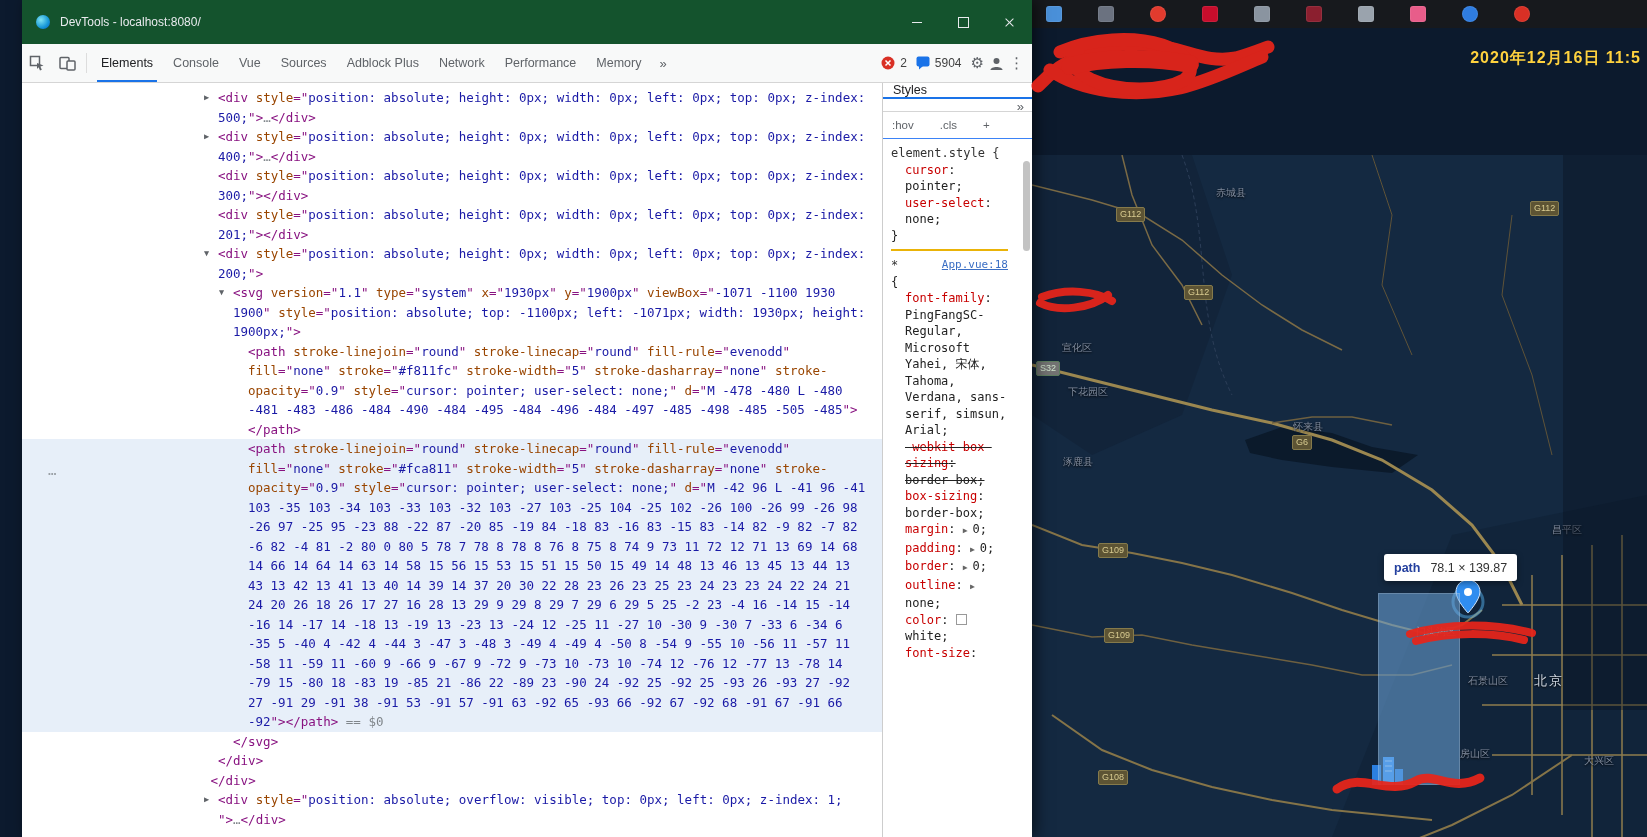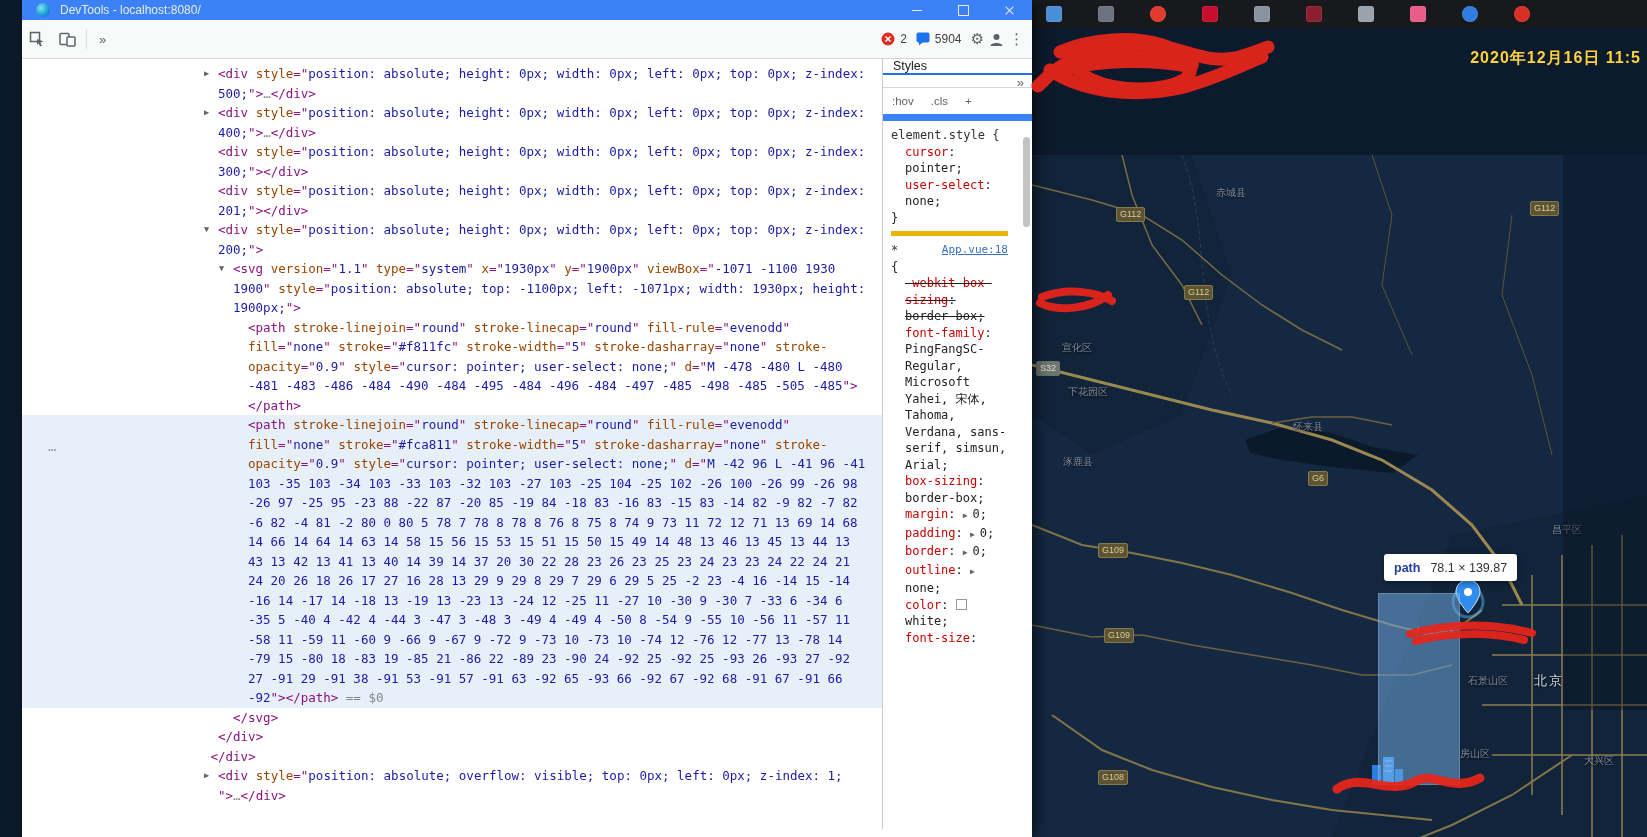--- a/index.html
+++ b/index.html
@@ -19,21 +19,21 @@
   .place{position:absolute;font-size:10px;color:#818c9e;text-shadow:0 1px 2px #000;white-space:nowrap;}
   .place-big{font-size:13px;color:#cdd5df;letter-spacing:2px;}
   .place-light{color:#c2cbd8;}
   .right-shade{position:absolute;right:0;top:127px;width:84px;height:555px;background:rgba(9,17,30,.38);}
   .inspect-highlight{position:absolute;left:346px;top:438px;width:80px;height:190px;background:rgba(111,168,220,.55);border:1px solid rgba(255,255,255,.18);}
   .dim-tooltip{position:absolute;left:352px;top:399px;height:27px;background:#fff;border-radius:3px;box-shadow:0 2px 6px rgba(0,0,0,.4);display:flex;align-items:center;padding:0 10px;font-size:12.5px;white-space:nowrap;}
   .dim-tooltip .tag{color:#24409f;font-weight:bold;margin-right:10px;}
   .dim-tooltip .dims{color:#333;}
   
   .devtools{position:absolute;left:22px;top:0;width:1010px;height:837px;background:#fff;box-shadow:4px 0 14px rgba(0,0,0,.55);}
-  .titlebar{height:20px;background:#3b82f6;color:#e8eaed;display:flex;align-items:center;font-size:12px;}
+  .titlebar{height:44px;background:#14532d;color:#e8eaed;display:flex;align-items:center;font-size:12px;}
   .dt-icon{width:14px;height:14px;border-radius:50%;margin:0 10px 0 14px;background:radial-gradient(circle at 35% 35%,#7ee3f2,#1596d6 60%,#0b57c9);}
   .win-controls{margin-left:auto;display:flex;height:100%;}
   .win-btn{width:46px;height:100%;display:flex;align-items:center;justify-content:center;position:relative;}
   .min-glyph{width:10px;border-top:1px solid #e8eaed;display:inline-block;}
   .max-glyph{width:9px;height:9px;border:1px solid #e8eaed;display:inline-block;}
   .close-glyph{width:11px;height:11px;position:relative;display:inline-block;}
   .close-glyph::before,.close-glyph::after{content:"";position:absolute;left:5px;top:0;width:1px;height:11px;background:#e8eaed;}
   .close-glyph::before{transform:rotate(45deg);}
   .close-glyph::after{transform:rotate(-45deg);}
   .toolbar{height:38px;background:#f8f9f9;border-bottom:1px solid #d5d5d5;display:flex;align-items:center;}
@@ -55,23 +55,23 @@
   .tok-t{color:#881280;}
   .tok-a{color:#994500;}
   .tok-v{color:#1a1aa6;}
   .tok-g{color:#80868b;}
   .gutter-dots{position:absolute;left:26px;top:378px;color:#9aa0a6;font-size:14px;letter-spacing:1px;cursor:pointer;}
   
   .styles-sidebar{width:150px;border-left:1px solid #cdcdcd;background:#fff;display:flex;flex-direction:column;position:relative;box-sizing:border-box;}
   .styles-tabs{height:28px;border-bottom:1px solid #d5d5d5;display:flex;align-items:stretch;font-size:12.5px;color:#5f6368;flex-direction:column;}
   .styles-tab{padding:0 10px;display:flex;align-items:center;color:#202124;border-bottom:2px solid #1a73e8;box-sizing:border-box;}
   .styles-more{margin-left:auto;display:flex;align-items:center;padding:0 8px;font-size:13px;color:#5f6368;}
-  .styles-filter{height:26px;border-bottom:7px solid #3b82f6;display:flex;align-items:center;gap:17px;padding:0 9px;font-size:11.5px;color:#5f6368;}
+  .styles-filter{height:26px;border-bottom:1px solid #3b82f6;display:flex;align-items:center;gap:26px;padding:0 9px;font-size:11.5px;color:#5f6368;}
   .styles-body{flex:1;overflow:hidden;font-family:"DejaVu Sans Mono","Liberation Mono",monospace;font-size:12px;line-height:16.5px;color:#222;padding:4px 24px 0 8px;}
-  .rule{padding:2px 0 5px;border-bottom:5px solid #eab308;margin-bottom:4px;}
+  .rule{padding:2px 0 5px;border-bottom:2px solid #eab308;margin-bottom:4px;}
   .rule:last-child{border-bottom:none;}
   .selector{color:#333;}
   .sheet-link{float:right;color:#3b6fc4;text-decoration:underline;font-size:11px;cursor:pointer;}
   .prop{padding-left:14px;}
   .prop-name{color:#c80000;}
   .prop-value{color:#222;}
   .struck{text-decoration:line-through;}
   .caret{color:#666;font-size:8px;}
   .swatch{display:inline-block;width:9px;height:9px;border:1px solid #999;vertical-align:-1px;margin-right:3px;}
   .styles-scroll-thumb{position:absolute;right:2px;top:78px;width:7px;height:90px;background:#c3c3c3;border-radius:4px;}
@@ -147,21 +147,21 @@
           <div class="place place-big" style="left: 502px; top: 517px;">北京</div>
           <div class="place" style="left: 428px; top: 592px;">房山区</div>
           <div class="place" style="left: 552px; top: 599px;">大兴区</div>
         </div>
       <div class="inspect-highlight"></div>
       <div id="badges-layer" style="position:absolute;left:0;top:0;width:615px;height:682px;">
           <div class="badge" style="left: 84px; top: 52px;">G112</div>
           <div class="badge" style="left: 152px; top: 130px;">G112</div>
           <div class="badge" style="left: 498px; top: 46px;">G112</div>
           <div class="badge badge-s" style="left: 4px; top: 206px;">S32</div>
-          <div class="badge" style="left: 276px; top: 280px; margin-top: 36px;">G6</div>
+          <div class="badge" style="left: 260px; top: 280px;">G6</div>
           <div class="badge" style="left: 66px; top: 388px;">G109</div>
           <div class="badge" style="left: 72px; top: 473px;">G109</div>
           <div class="badge" style="left: 66px; top: 615px;">G108</div>
         </div>
       <div class="dim-tooltip">
         <span class="tag">path</span>
         <span class="dims">78.1 × 139.87</span>
       </div>
     </div>
     <div class="right-shade"></div>
@@ -191,20 +191,30 @@
           <path d="M8 8 L14.5 10.5 L11.4 11.6 L12.8 14.8 L11 15.5 L9.6 12.3 L8 14 Z" fill="#5f6368"></path>
         </svg>
     </span>
     <span class="tb-icon">
       <svg width="17" height="16">
           <rect x="1" y="2.5" width="9" height="11" rx="1" fill="none" stroke="#5f6368" stroke-width="1.5"></rect>
           <rect x="8" y="6" width="8" height="9" rx="1" fill="#f8f9f9" stroke="#5f6368" stroke-width="1.5"></rect>
         </svg>
     </span>
     <span class="tb-sep"></span>
+    <span class="tabs" id="dt-tabs">
+        <div class="tab active">Elements</div>
+        <div class="tab">Console</div>
+        <div class="tab">Vue</div>
+        <div class="tab">Sources</div>
+        <div class="tab">Adblock Plus</div>
+        <div class="tab">Network</div>
+        <div class="tab">Performance</div>
+        <div class="tab">Memory</div>
+      </span>
     <span class="tab-more">»</span>
     <span class="tb-right">
       <svg width="14" height="14">
           <circle cx="7" cy="7" r="6.5" fill="#d93025"></circle>
           <path d="M4.5 4.5 L9.5 9.5 M9.5 4.5 L4.5 9.5" stroke="#fff" stroke-width="1.5"></path>
         </svg>
       <span class="count">2</span>
       <svg width="14" height="14">
           <rect x="0.5" y="0.5" width="13" height="10" rx="2" fill="#1a73e8"></rect>
           <path d="M3 10 L3 13.5 L7 10 Z" fill="#1a73e8"></path>
@@ -249,22 +259,22 @@
       <div class="styles-body" id="styles-rules">
           <div class="rule">
             <div class="rule-head"><span class="selector">element.style {</span></div>
             <div class="prop"><span class="prop-name">cursor</span>: <span class="prop-value">pointer</span>;</div>
             <div class="prop"><span class="prop-name">user-select</span>: <span class="prop-value">none</span>;</div>
             <div>}</div>
           </div>
           <div class="rule">
             <div class="rule-head"><span class="sheet-link">App.vue:18</span><span class="selector">*</span></div>
             <div>{</div>
+            <div class="prop"><span class="prop-name">font-family</span>: <span class="prop-value">PingFangSC-Regular, Microsoft Yahei, 宋体, Tahoma, Verdana, sans-serif, simsun, Arial</span>;</div>
             <div class="prop struck"><span class="prop-name">-webkit-box-sizing</span>: <span class="prop-value">border-box</span>;</div>
-            <div class="prop"><span class="prop-name">font-family</span>: <span class="prop-value">PingFangSC-Regular, Microsoft Yahei, 宋体, Tahoma, Verdana, sans-serif, simsun, Arial</span>;</div>
             <div class="prop"><span class="prop-name">box-sizing</span>: <span class="prop-value">border-box</span>;</div>
             <div class="prop"><span class="prop-name">margin</span>: <span class="caret">▶ </span><span class="prop-value">0</span>;</div>
             <div class="prop"><span class="prop-name">padding</span>: <span class="caret">▶ </span><span class="prop-value">0</span>;</div>
             <div class="prop"><span class="prop-name">border</span>: <span class="caret">▶ </span><span class="prop-value">0</span>;</div>
             <div class="prop"><span class="prop-name">outline</span>: <span class="caret">▶ </span><span class="prop-value">none</span>;</div>
             <div class="prop"><span class="prop-name">color</span>: <span class="swatch" style="background: rgb(255, 255, 255);"></span><span class="prop-value">white</span>;</div>
             <div class="prop"><span class="prop-name">font-size</span>: </div>
           </div>
         </div>
       <div class="styles-scroll-thumb"></div>

